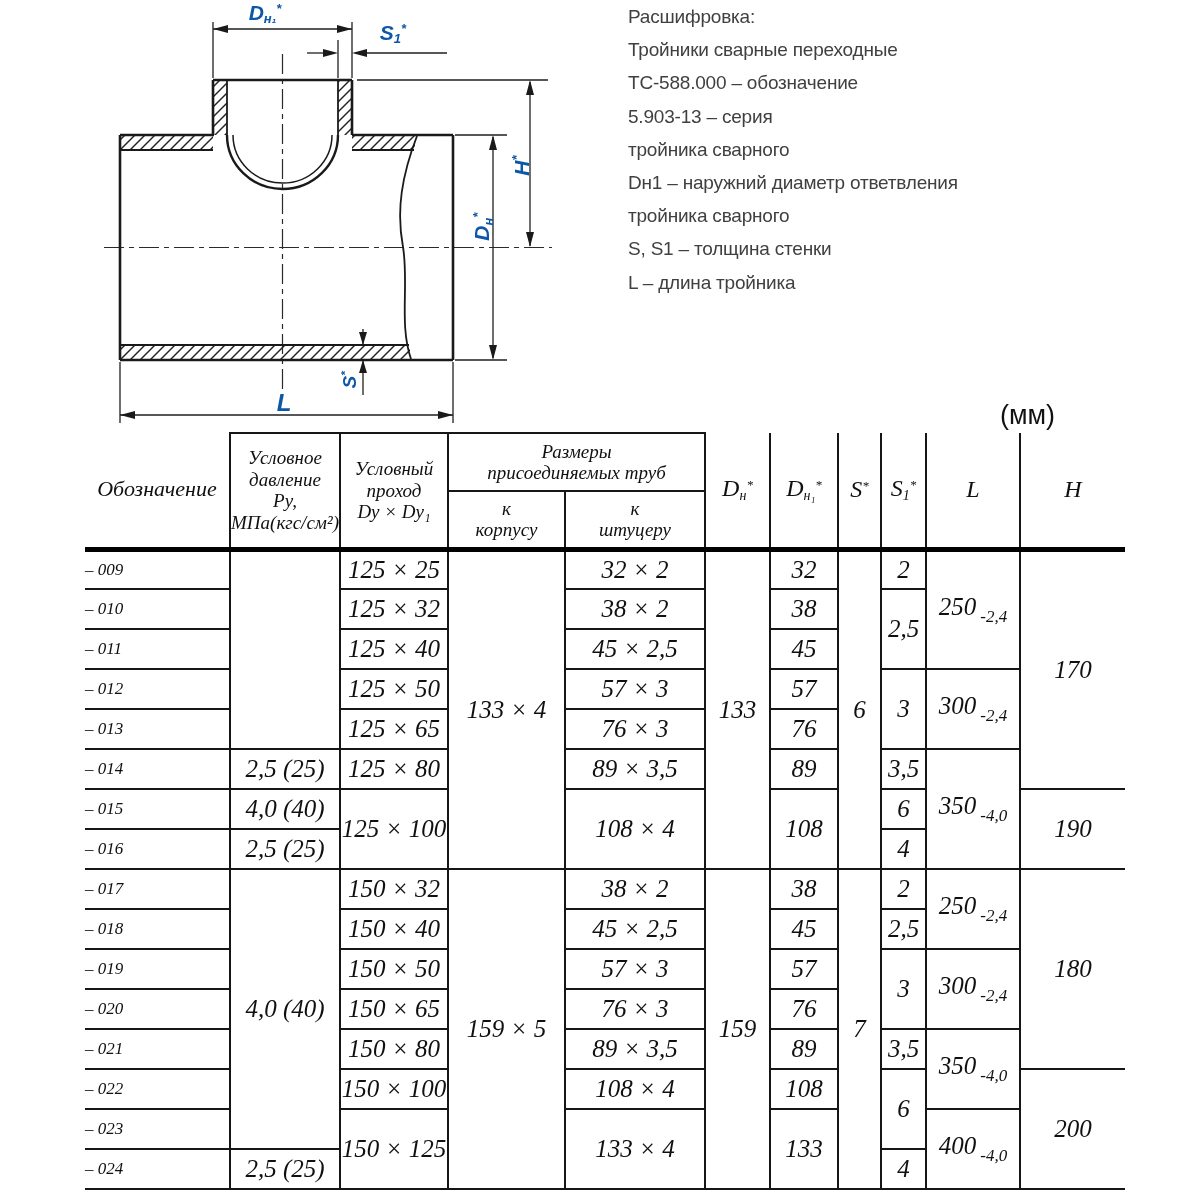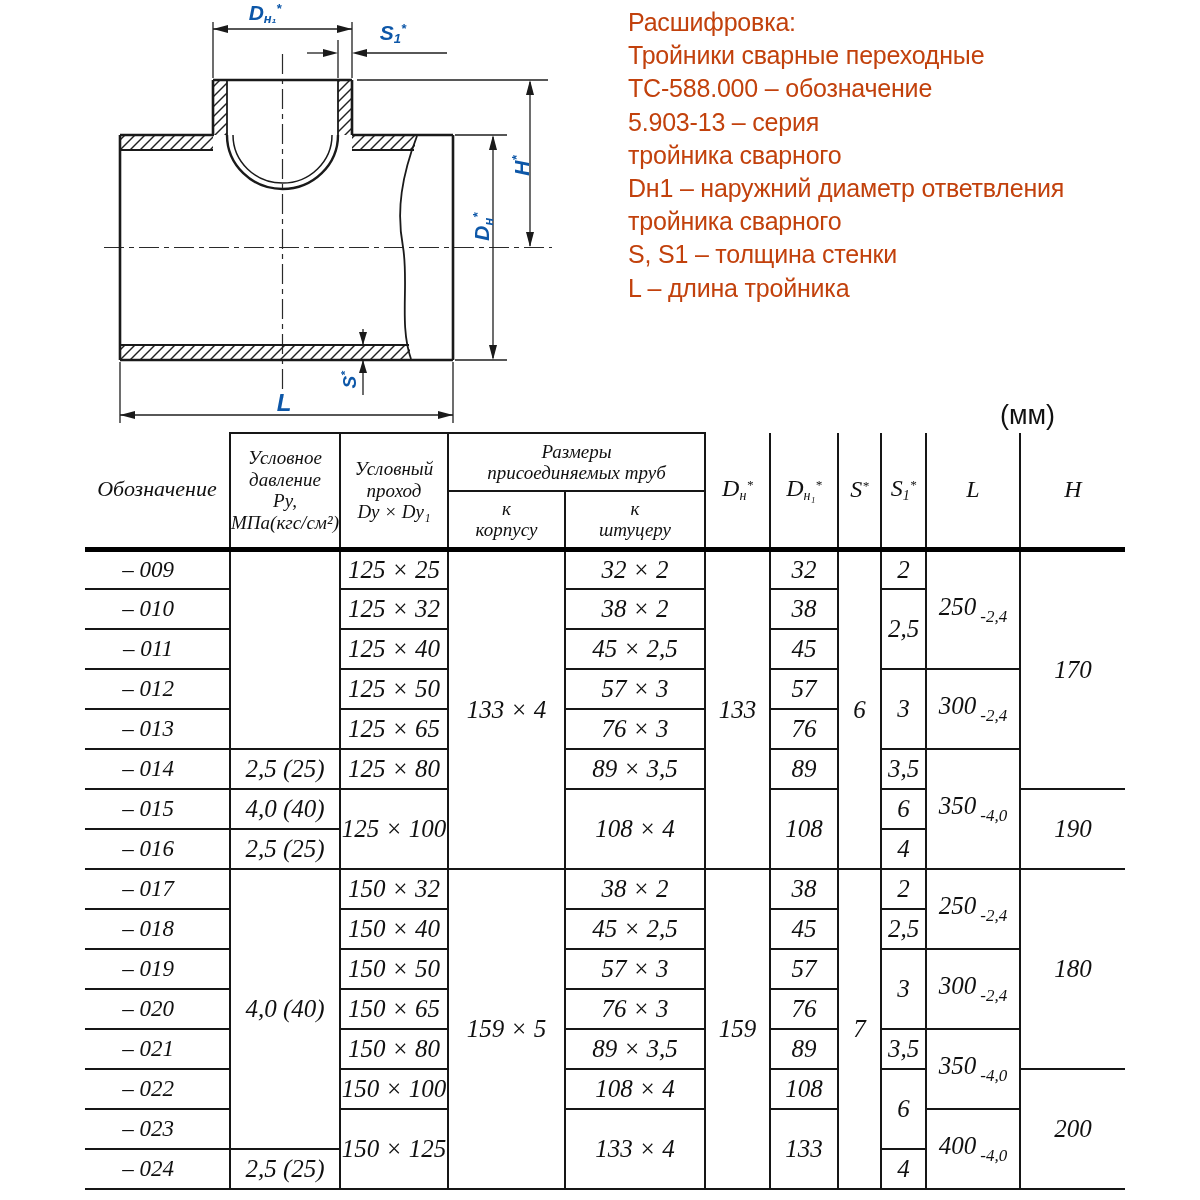--- a/index.html
+++ b/index.html
@@ -15,39 +15,39 @@
   .dim-label sup{font-size:0.62em;vertical-align:0.55em}
   .rot{transform:rotate(-90deg)}
   .dl-dn1{left:225px;top:2px;width:80px}
   .dl-s1{left:360px;top:22px;width:66px}
   .dl-h{left:488px;top:155px;width:66px}
   .dl-dn{left:449px;top:215px;width:68px}
   .dl-s{left:318px;top:370px;width:62px;font-size:19px}
   .dl-l{left:254px;top:391px;width:60px;font-size:24px}
 
   
-  .legend{position:absolute;left:628px;top:6px;font-size:25px;line-height:33.2px;
-          letter-spacing:-0.2px;white-space:nowrap;color:#c2410c}
+  .legend{position:absolute;left:628px;top:0;font-size:19px;line-height:33.2px;
+          letter-spacing:-0.2px;white-space:nowrap;color:#404040}
   .units{position:absolute;left:1000px;top:400px;width:158px;text-align:left;font-size:27px}
 
   
   #spec-table{position:absolute;left:85px;top:432px;width:1040px;
               border-collapse:collapse;table-layout:fixed;color:#101010}
   #spec-table td,#spec-table th{border:2px solid #161616;padding:0;vertical-align:middle;text-align:center}
   #spec-table thead th{border-top:none;font-family:"Liberation Serif",serif;font-style:italic;
                        font-weight:normal;font-size:19px;line-height:1.13}
   #spec-table th.topb{border-top:2px solid #161616}
   #spec-table .c1{border-left:none !important}
   #spec-table .c11{border-right:none !important}
   #spec-table thead tr:nth-child(1){height:58px}
   #spec-table thead tr:nth-child(2){height:58px}
   #spec-table tbody tr{height:40px}
   #spec-table tbody tr:first-child td{border-top:5px solid #000}
   #spec-table tbody td{font-family:"Liberation Serif",serif;font-style:italic;font-size:25px}
-  #spec-table tbody td.c1{text-align:center;padding-right:18px;font-size:23px}
+  #spec-table tbody td.c1{text-align:left;padding-right:18px;font-size:17px}
   #spec-table .tol{font-size:17px;vertical-align:-7px;margin-left:4px}
   #spec-table th sub{font-size:14px;vertical-align:-4px}
   #spec-table th sup{font-size:13px;vertical-align:7px}
   .h-designation{font-size:22px !important}
   .h-dn,.h-dn1,.h-s,.h-s1{font-size:24px !important}
   .h-l,.h-h{font-size:24px !important}
 </style>
 </head>
 <body>
 

